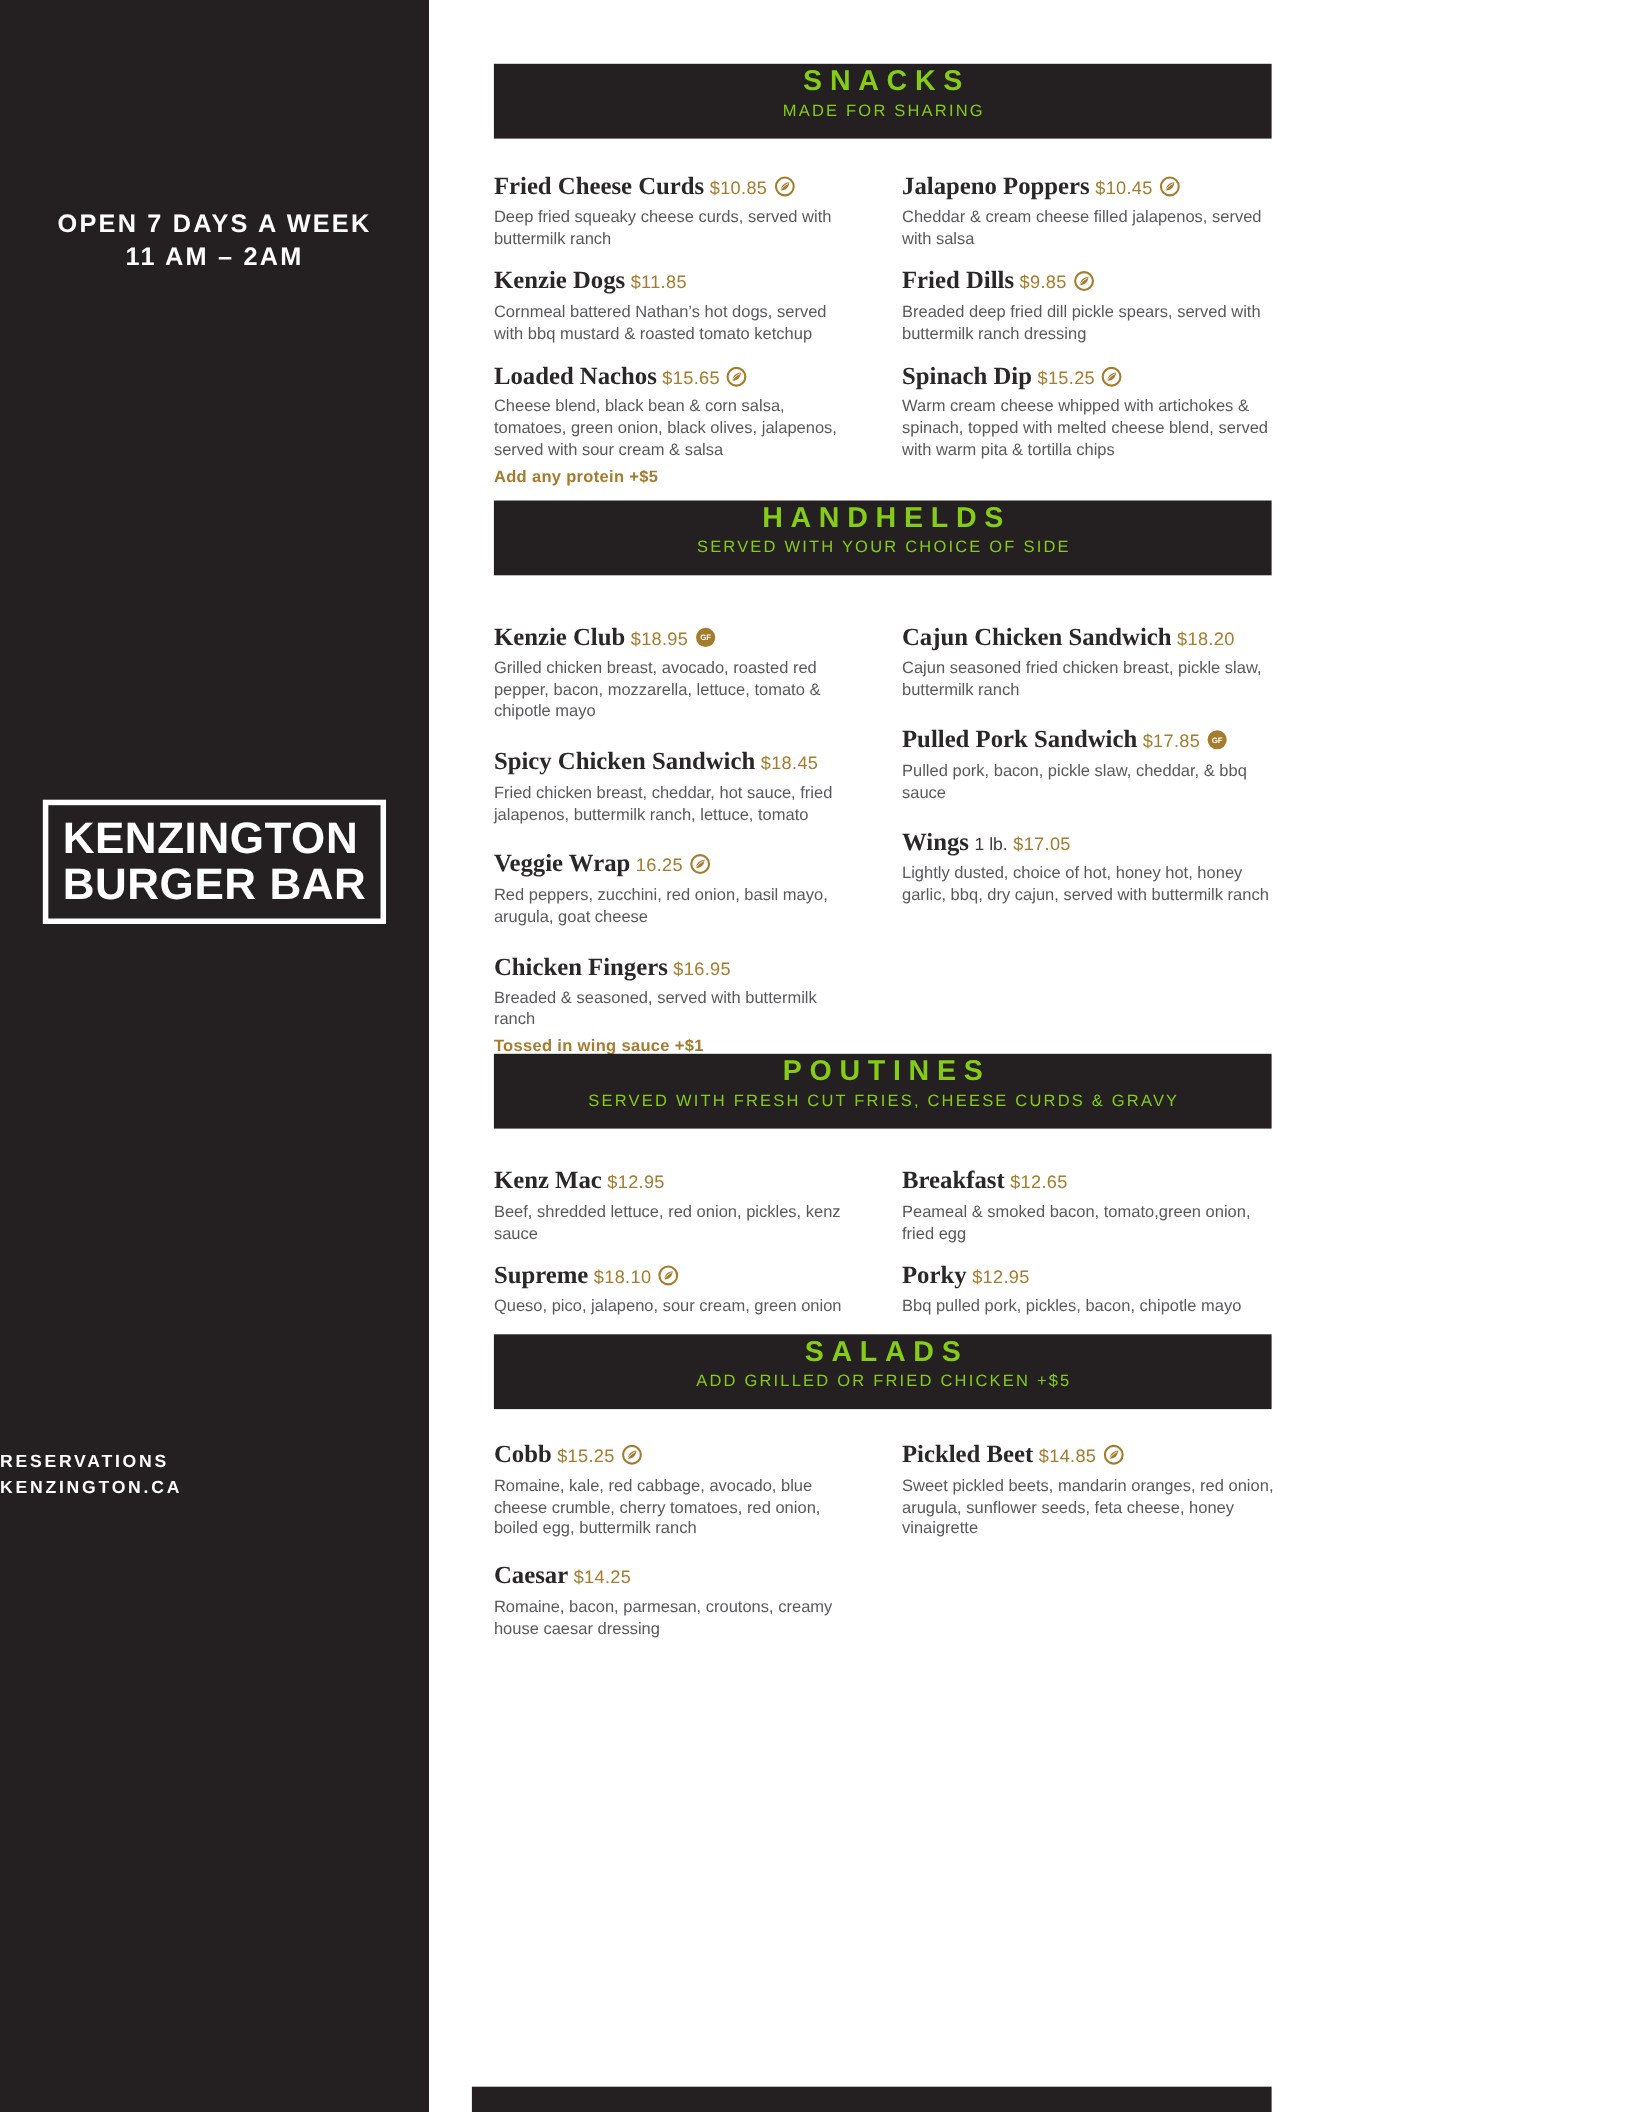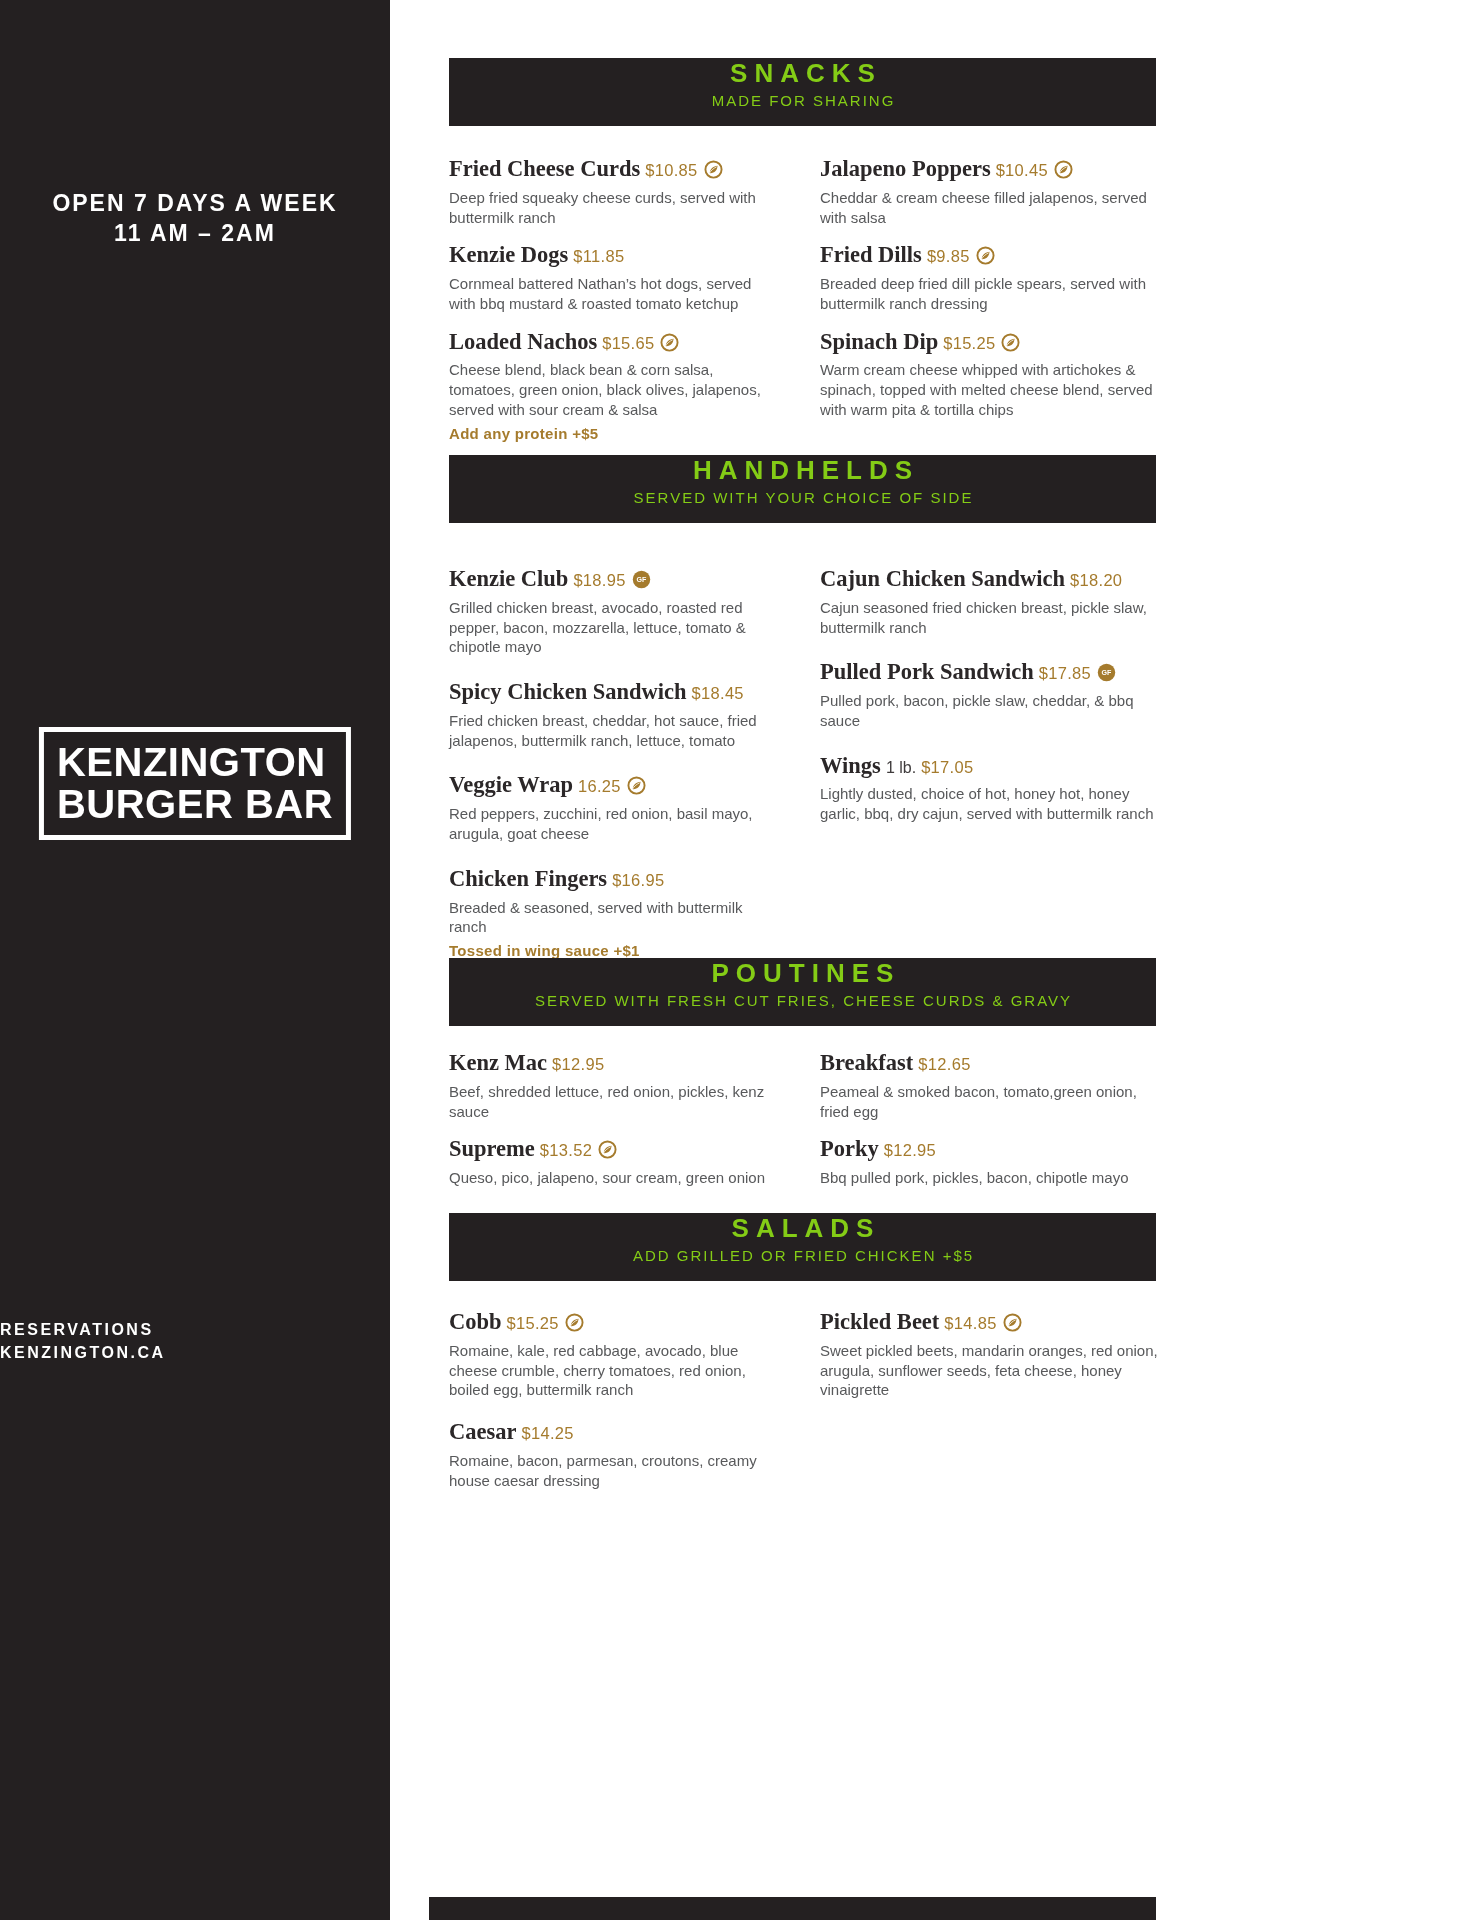--- a/index.html
+++ b/index.html
@@ -52,21 +52,21 @@
     letter-spacing: 7px; text-indent: 7px;
   }
   .banner-sub {
     margin-top: 3px; font-size: 15px; font-weight: 400;
     letter-spacing: 2px; text-indent: 2px;
   }
 
   .cols { display: grid; grid-template-columns: 371px 340px; }
   .section-0 .cols { margin-top: 31px; }
   .section-1 .cols { margin-top: 44px; }
-  .section-2 .cols { margin-top: 25px; }
+  .section-2 .cols { margin-top: 35px; }
   .section-3 .cols { margin-top: 29px; }
 
   .item { margin-bottom: 16px; }
   .col:first-child .item { padding-right: 38px; }
   .section-1 .item { margin-bottom: 23px; }
   .section-3 .item { margin-bottom: 20px; }
 
   .item-head {
     margin: 0 0 6px;
     font-family: "Liberation Serif", serif;
@@ -233,21 +233,21 @@
             <h2 class="banner-title">POUTINES</h2>
             <div class="banner-sub">SERVED WITH FRESH CUT FRIES, CHEESE CURDS &amp; GRAVY</div>
           </header>
           <div class="cols">
             <div class="col">
               <article class="item">
                 <h3 class="item-head"><span class="item-name">Kenz Mac</span><span class="item-price">$12.95</span></h3>
                 <p class="item-desc">Beef, shredded lettuce, red onion, pickles, kenz sauce</p>
               </article>
               <article class="item">
-                <h3 class="item-head"><span class="item-name">Supreme</span><span class="item-price">$13.52</span><span class="icon"><svg viewBox="0 0 24 24" width="19" height="19">
+                <h3 class="item-head"><span class="item-name">Supreme</span><span class="item-price">$18.10</span><span class="icon"><svg viewBox="0 0 24 24" width="19" height="19">
                       <circle cx="12" cy="12" r="10.2" fill="none" stroke="#a57b2d" stroke-width="2.4"></circle>
                       <path d="M7.1 16.5 C 8 10.5, 11.9 7.7, 17.1 7.2 C 16.8 12.9, 13.5 16.2, 8 16.7 Z" fill="#a57b2d"></path>
                       <path d="M6.3 17.7 C 8.6 13.3, 11.9 10.5, 16 8.6" stroke="#ffffff" stroke-width="1" fill="none"></path>
                     </svg></span></h3>
                 <p class="item-desc">Queso, pico, jalapeno, sour cream, green onion</p>
               </article>
             </div>
             <div class="col">
               <article class="item">
                 <h3 class="item-head"><span class="item-name">Breakfast</span><span class="item-price">$12.65</span></h3>

